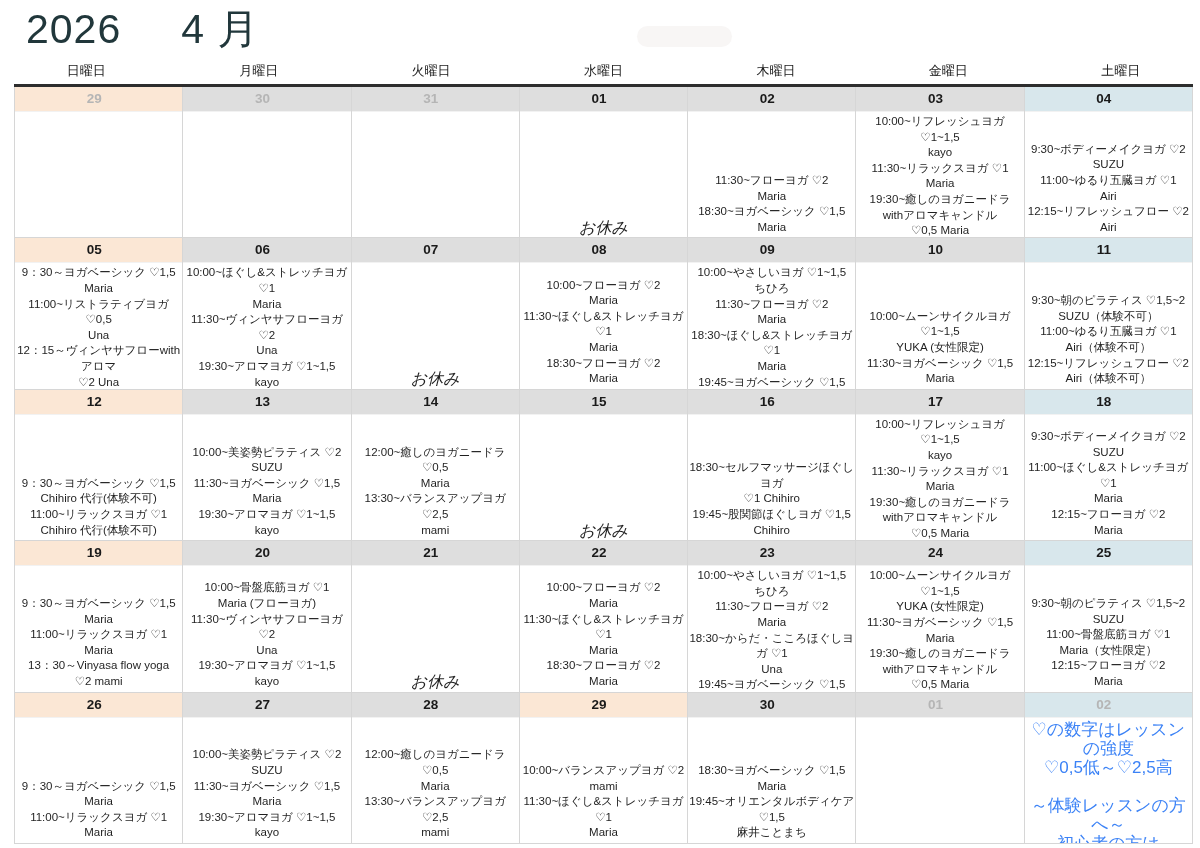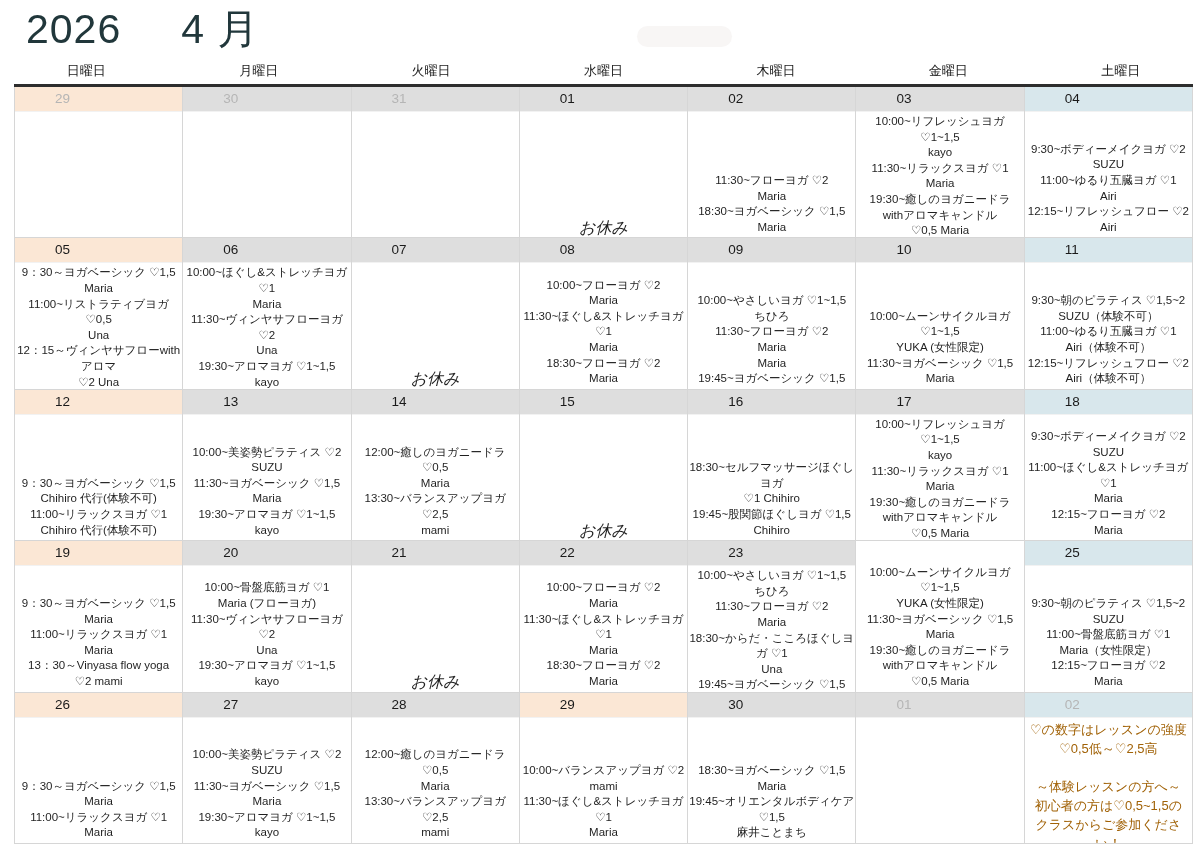--- a/index.html
+++ b/index.html
@@ -45,43 +45,42 @@
   }
   .day {
     border-right: 1px solid #d6d6d6;
     border-bottom: 1px solid #d6d6d6;
     display: flex; flex-direction: column;
     background: #ffffff;
     overflow: hidden;
   }
   .band {
     height: 24px; flex: 0 0 24px;
-    font-size: 13.5px; font-weight: 400;
-    text-align: left; line-height: 24px;
+    font-size: 13.5px; font-weight: 700;
+    text-align: center; line-height: 24px;
     padding-right: 9px;
     color: #1a1a1a;
     border-bottom: 1px solid #f2f2f2;
-    padding-left: 40px;
   }
   .band-sun { background: #fbe7d5; }
   .band-wk  { background: #dedede; }
   .band-sat { background: #d8e7ec; }
   .band.muted { color: #b5b5b5; }
 
   .content {
     flex: 1;
     display: flex; flex-direction: column;
     justify-content: flex-end; align-items: center;
     text-align: center;
     font-size: 11.5px; line-height: 15.6px;
     color: #1f1f1f;
     padding: 2px 1px;
   }
   .rest { font-style: italic; font-size: 16px; color: #1f1f1f; }
-  .note-line { color: #a16207; font-size: 13px; line-height: 19px; }
+  .note-line { color: #3b82f6; font-size: 17px; line-height: 19px; }
   .note-spacer { height: 19px; }
 </style>
 </head>
 <body>
 
 <div class="page">
   <div class="title-row">
     <span>2026</span>
     <span class="title-month">4 月</span>
   </div>
@@ -189,20 +188,21 @@
             <div class="line">Maria</div>
           </div>
         </div>
         <div class="day">
           <div class="band band-wk">09</div>
           <div class="content">
             <div class="line">10:00~やさしいヨガ ♡1~1,5</div>
             <div class="line">ちひろ</div>
             <div class="line">11:30~フローヨガ ♡2</div>
             <div class="line">Maria</div>
+            <div class="line">18:30~ほぐし&amp;ストレッチヨガ ♡1</div>
             <div class="line">Maria</div>
             <div class="line">19:45~ヨガベーシック ♡1,5</div>
           </div>
         </div>
         <div class="day">
           <div class="band band-wk">10</div>
           <div class="content">
             <div class="line">10:00~ムーンサイクルヨガ ♡1~1,5</div>
             <div class="line">YUKA (女性限定)</div>
             <div class="line">11:30~ヨガベーシック ♡1,5</div>
@@ -332,20 +332,21 @@
             <div class="line">10:00~やさしいヨガ ♡1~1,5</div>
             <div class="line">ちひろ</div>
             <div class="line">11:30~フローヨガ ♡2</div>
             <div class="line">Maria</div>
             <div class="line">18:30~からだ・こころほぐしヨガ ♡1</div>
             <div class="line">Una</div>
             <div class="line">19:45~ヨガベーシック ♡1,5</div>
           </div>
         </div>
         <div class="day">
+          <div class="band band-wk">24</div>
           <div class="content">
             <div class="line">10:00~ムーンサイクルヨガ ♡1~1,5</div>
             <div class="line">YUKA (女性限定)</div>
             <div class="line">11:30~ヨガベーシック ♡1,5</div>
             <div class="line">Maria</div>
             <div class="line">19:30~癒しのヨガニードラ</div>
             <div class="line">withアロマキャンドル</div>
             <div class="line">♡0,5 Maria</div>
           </div>
         </div>

